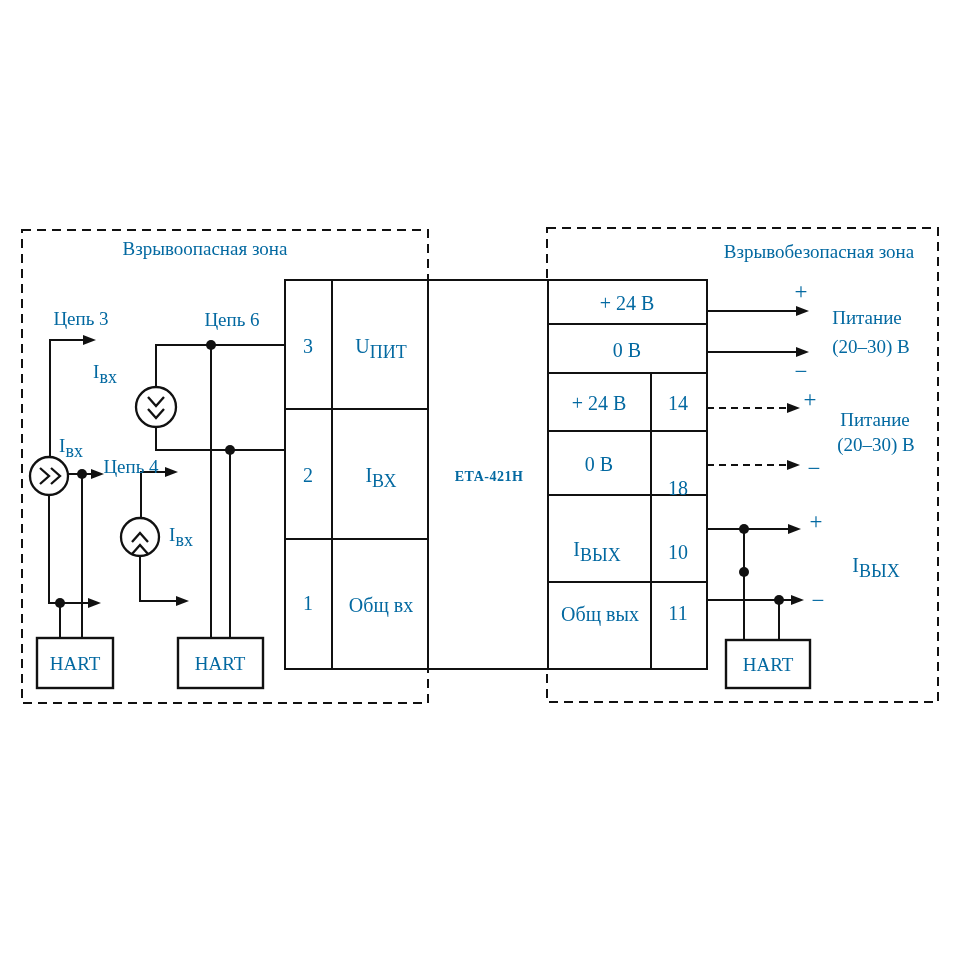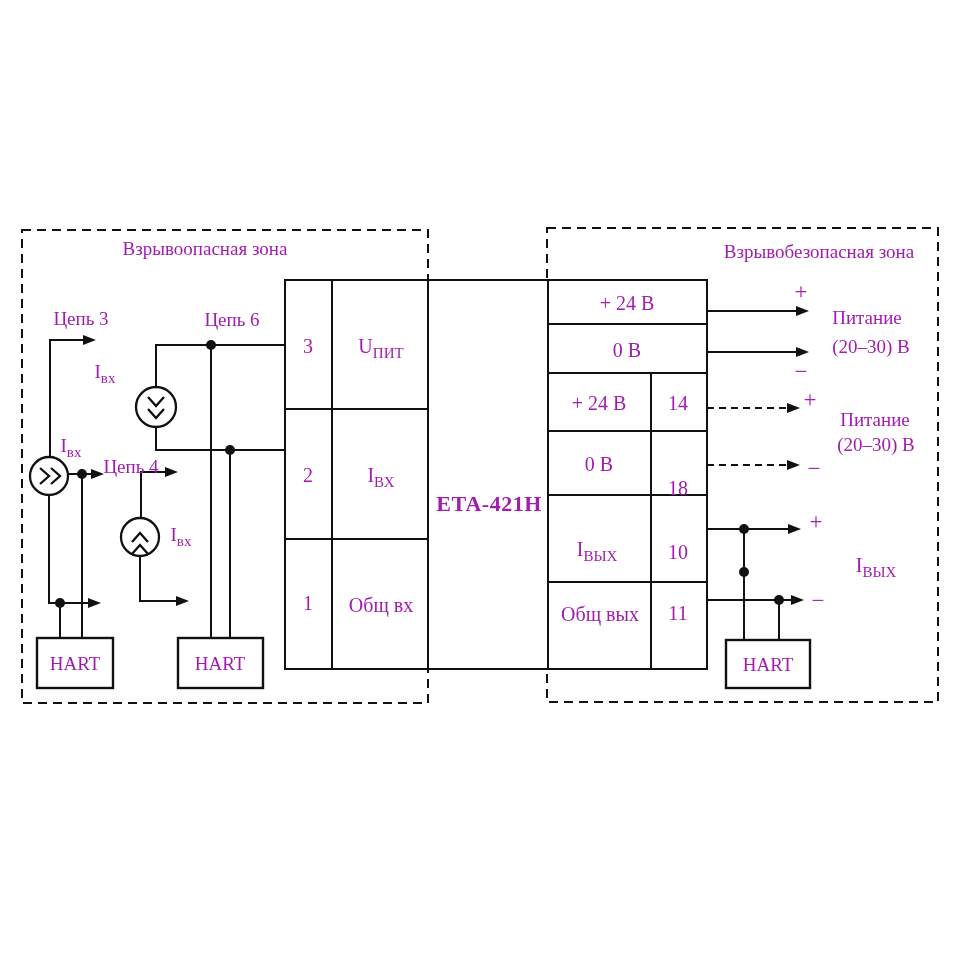--- a/index.html
+++ b/index.html
@@ -1,25 +1,25 @@
 <!DOCTYPE html>
 <html><head>
 <meta charset="utf-8">
 <style>
   html,body{margin:0;padding:0;}
   body{width:960px;height:960px;background:#ffffff;position:relative;overflow:hidden;
        font-family:"Liberation Serif",serif;color:#111;}
   #canvas{position:absolute;left:0;top:0;width:960px;height:960px;}
   svg{position:absolute;left:0;top:0;}
   .lbl{position:absolute;transform:translate(-50%,-50%);white-space:nowrap;
-       font-size:20px;line-height:1;color:#a21caf;}
+       font-size:20px;line-height:1;color:#0369a1;}
   .t19{font-size:19px;}
   .sign{font-size:23px;}
-  .bold{font-weight:bold;font-size:22px;letter-spacing:0.5px;margin-top:27px;}
-  .sub{font-size:15px;vertical-align:-5px;letter-spacing:0;}
+  .bold{font-weight:bold;font-size:14px;letter-spacing:0.5px;}
+  .sub{font-size:18px;vertical-align:-5px;letter-spacing:0;}
 </style>
 </head>
 <body>
 
 <div id="canvas">
 
 <svg width="960" height="960" viewBox="0 0 960 960">
 
   <rect x="22" y="230" width="406" height="473" fill="none" stroke="#111" stroke-width="2" stroke-dasharray="9 6"></rect>
   <rect x="547" y="228" width="391" height="474" fill="none" stroke="#111" stroke-width="2" stroke-dasharray="9 6"></rect>

